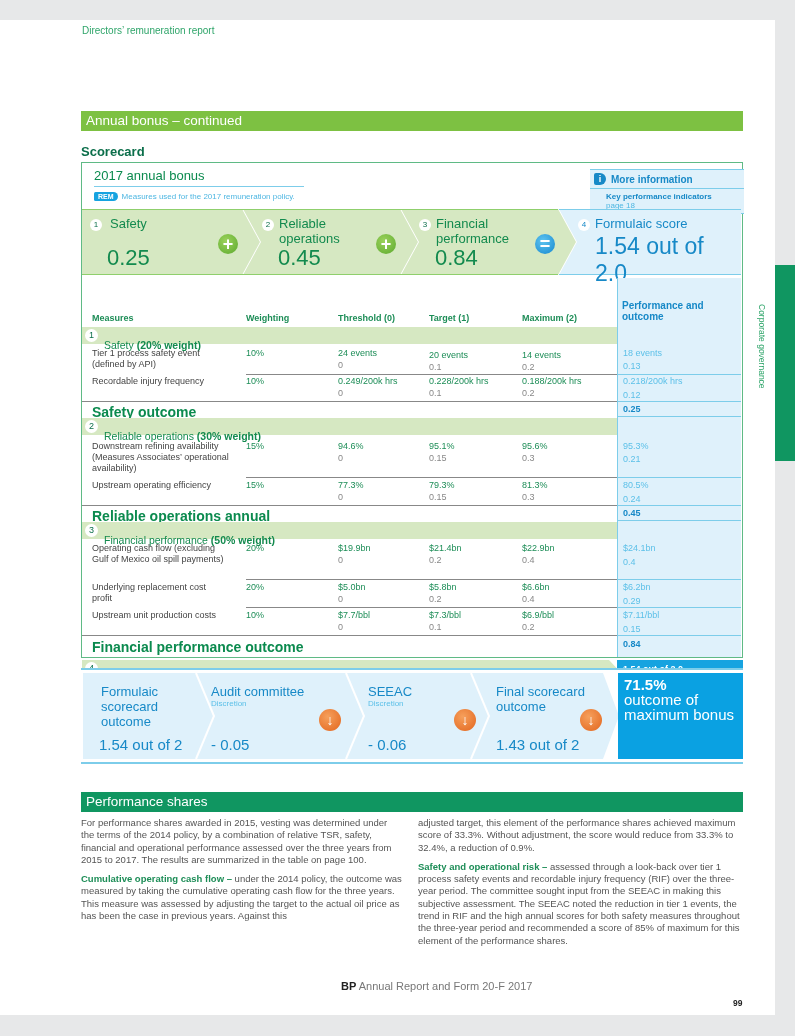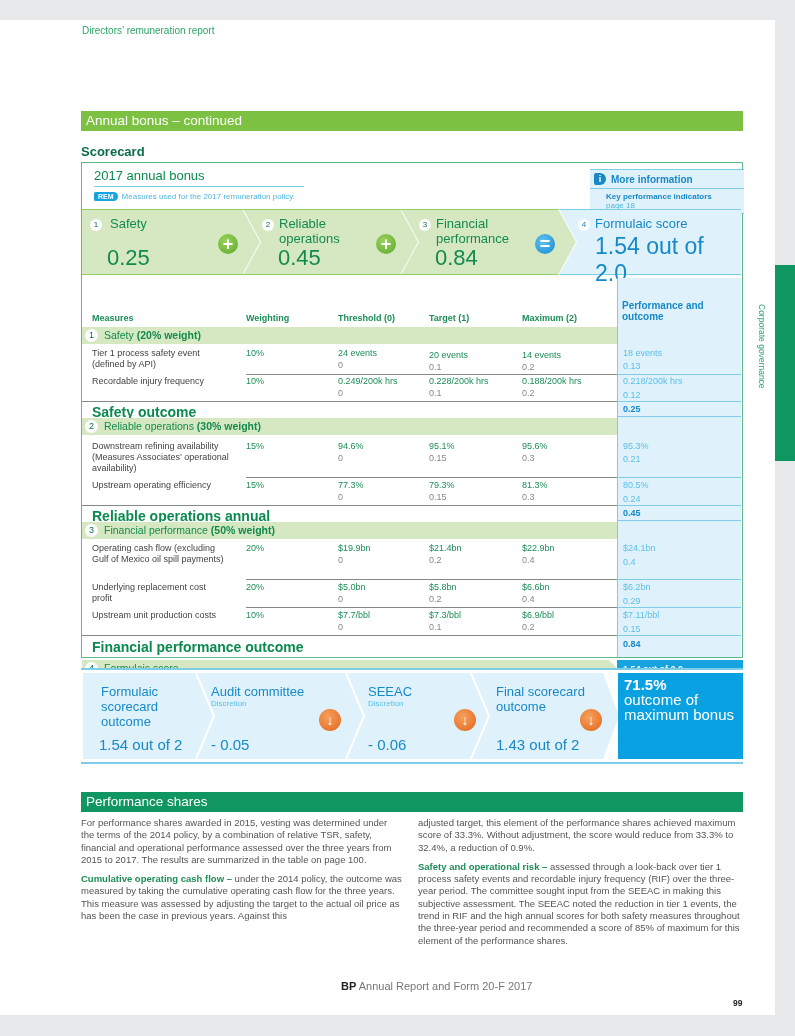--- a/index.html
+++ b/index.html
@@ -33,21 +33,21 @@
   .op-circle { position: absolute; width: 20px; height: 20px; border-radius: 50%; color: #fff; font-size: 18px; line-height: 20px; text-align: center; font-weight: bold; }
   .op-plus { background: radial-gradient(circle at 40% 35%, #9bd25b, #5ca92e); }
   .op-eq { background: radial-gradient(circle at 40% 35%, #5fc4f0, #1587cf); }
 
   
   .tbl { left: 0; top: 115px; width: 659px; }
   .th { position: absolute; font-size: 9px; font-weight: bold; color: #1d8d57; }
   .outcome-col { left: 535px; top: 115px; width: 124px; height: 379px; background: #dff1fb; border-left: 1px solid #7dcdea; }
   .grp { position: absolute; left: 0; width: 535px; height: 17px; background: #d6e8c2; font-size: 10.5px; color: #138a4e; }
   .grp .n { position: absolute; left: 3px; top: 2px; width: 13px; height: 13px; border-radius: 50%; background: #fff; color: #0b6e4a; font-size: 9px; text-align: center; line-height: 13px; }
-  .grp .t { position: absolute; left: 22px; top: 2px; text-align: center; }
+  .grp .t { position: absolute; left: 22px; top: 12px; text-align: center; }
   .grp b { font-weight: bold; }
   .cell { position: absolute; font-size: 9px; line-height: 11px; }
   .measure { color: #444; }
   .w { color: #1d8d57; }
   .g { color: #1d8d57; }
   .s { color: #888; }
   .o { color: #5cc0e8; }
   .ob { color: #1789c7; font-weight: bold; }
   .outlbl { color: #0b8a4e; font-weight: bold; font-size: 14px; position: absolute; }
   .hline { position: absolute; height: 1px; background: #888; }

